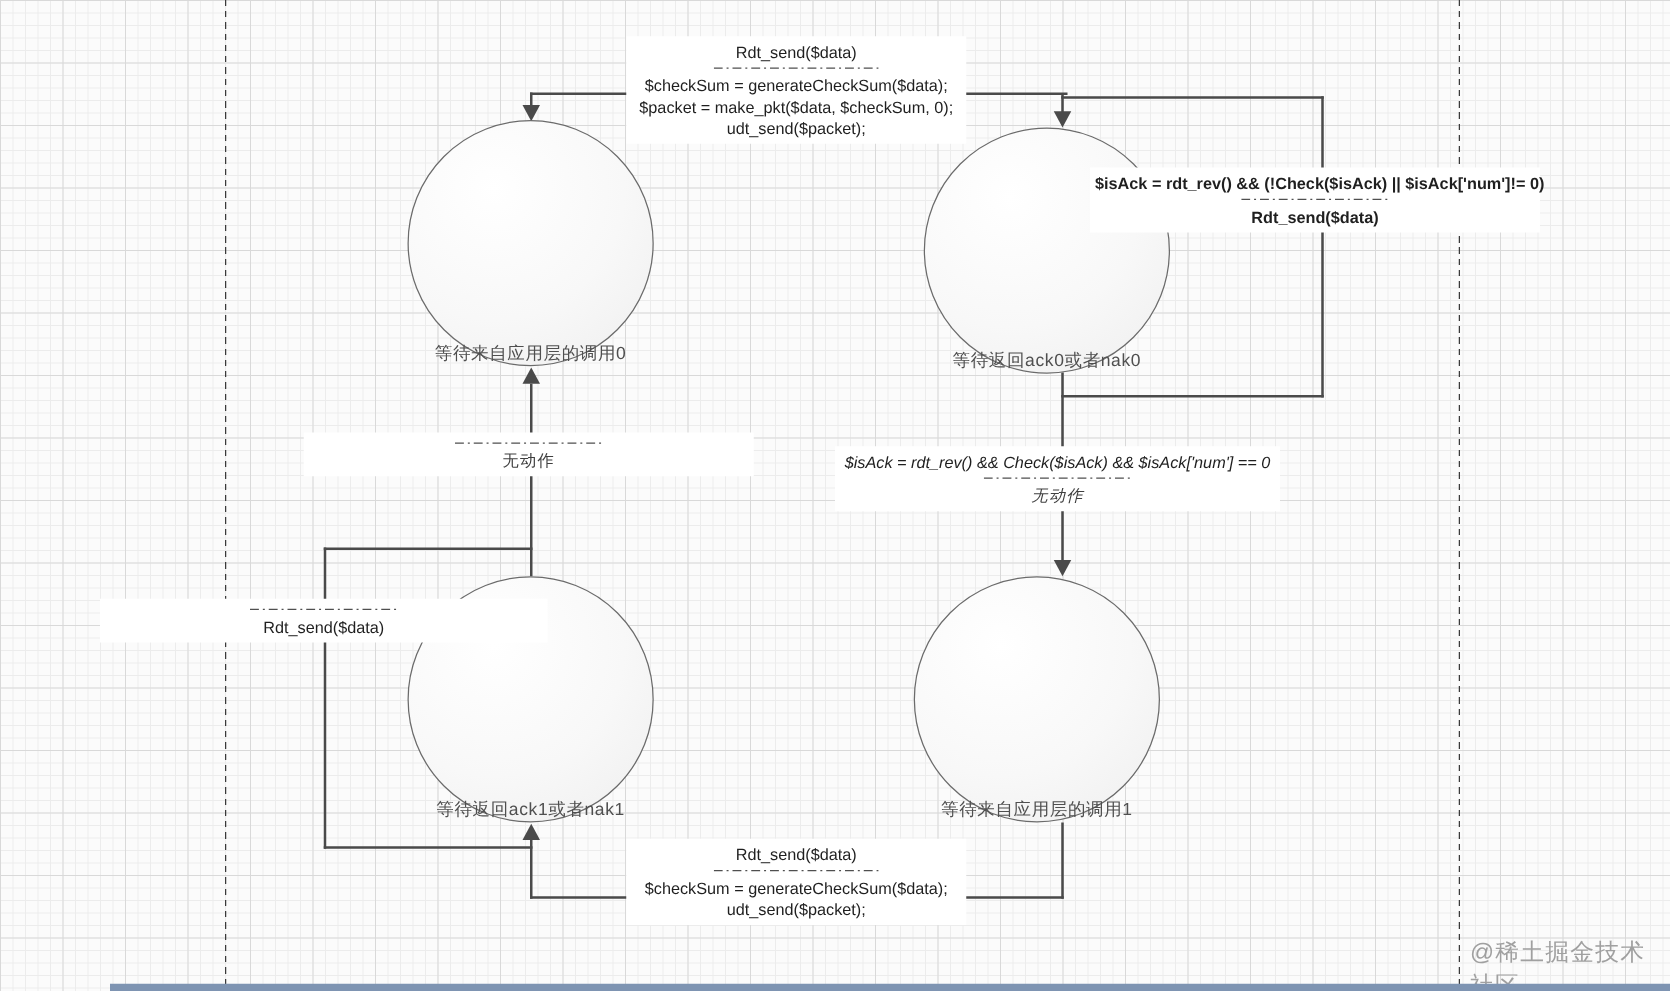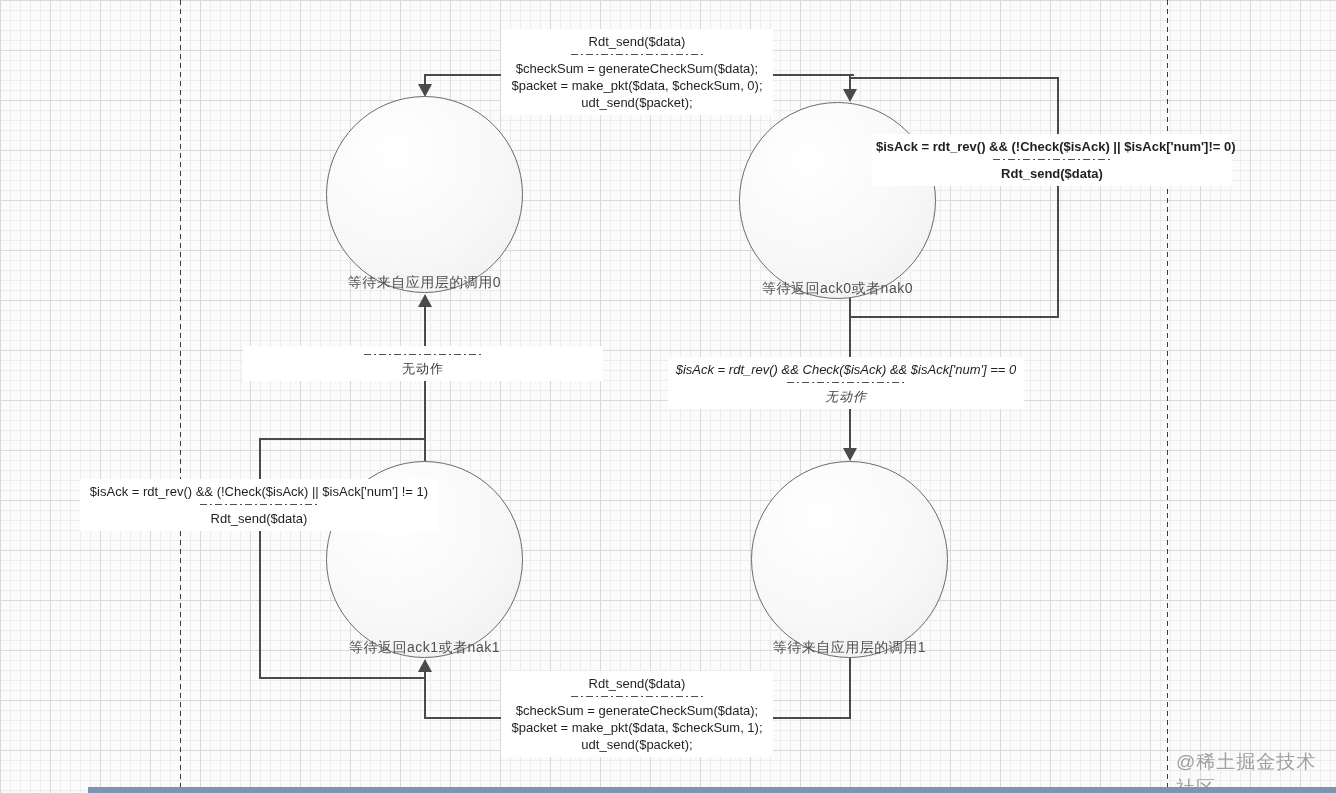--- a/index.html
+++ b/index.html
@@ -95,21 +95,21 @@
 
   <div class="state" style="left:326px;top:96px;">
     <span class="state-label">等待来自应用层的调用0</span>
   </div>
   <div class="state" style="left:739px;top:102px;">
     <span class="state-label">等待返回ack0或者nak0</span>
   </div>
   <div class="state" style="left:326px;top:461px;">
     <span class="state-label">等待返回ack1或者nak1</span>
   </div>
-  <div class="state" style="left:751px;top:461px;">
+  <div class="state" style="left:731px;top:461px;">
     <span class="state-label">等待来自应用层的调用1</span>
   </div>
 
   <div class="edge-label" style="left:501px;top:29px;width:272px;">
     <div>Rdt_send($data)</div>
     <div class="sep" style="width:132px;"></div>
     <div>$checkSum = generateCheckSum($data);</div>
     <div>$packet = make_pkt($data, $checkSum, 0);</div>
     <div>udt_send($packet);</div>
   </div>
@@ -125,30 +125,28 @@
     <div class="cn">无动作</div>
   </div>
 
   <div class="edge-label" style="left:668px;top:357px;width:356px;font-style:italic;">
     <div>$isAck = rdt_rev() &amp;&amp; Check($isAck) &amp;&amp; $isAck['num'] == 0</div>
     <div class="sep" style="width:118px;"></div>
     <div class="cn">无动作</div>
   </div>
 
   <div class="edge-label" style="left:80px;top:479px;width:358px;">
-    <div>$isAck = rdt_rev() &amp;&amp; (!Check($isAck) || $isAck['num'] != 1)</div>
     <div class="sep" style="width:118px;"></div>
     <div>Rdt_send($data)</div>
   </div>
 
   <div class="edge-label" style="left:501px;top:671px;width:272px;">
     <div>Rdt_send($data)</div>
     <div class="sep" style="width:132px;"></div>
     <div>$checkSum = generateCheckSum($data);</div>
-    <div>$packet = make_pkt($data, $checkSum, 1);</div>
     <div>udt_send($packet);</div>
   </div>
 
   <div class="watermark">@稀土掘金技术社区</div>
 
   <div class="hscrollbar"></div>
 
 </div>
 
 </body></html>

